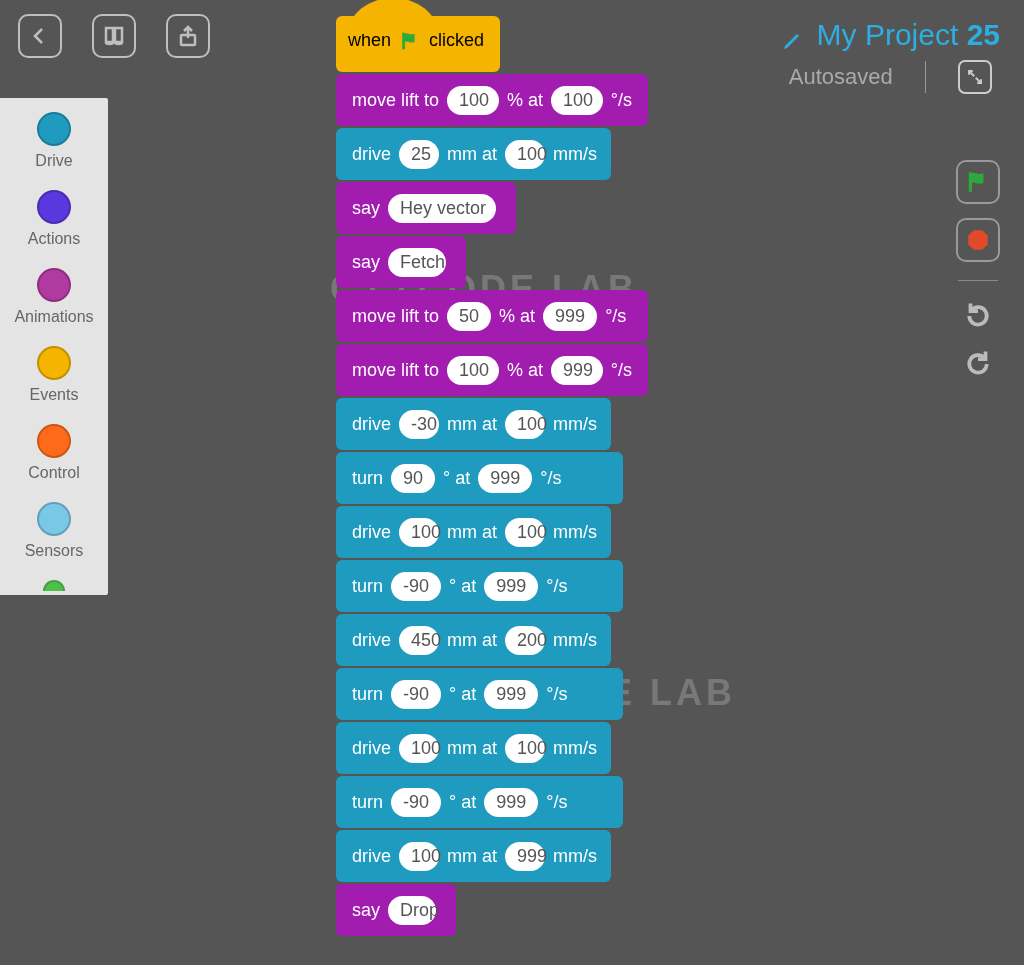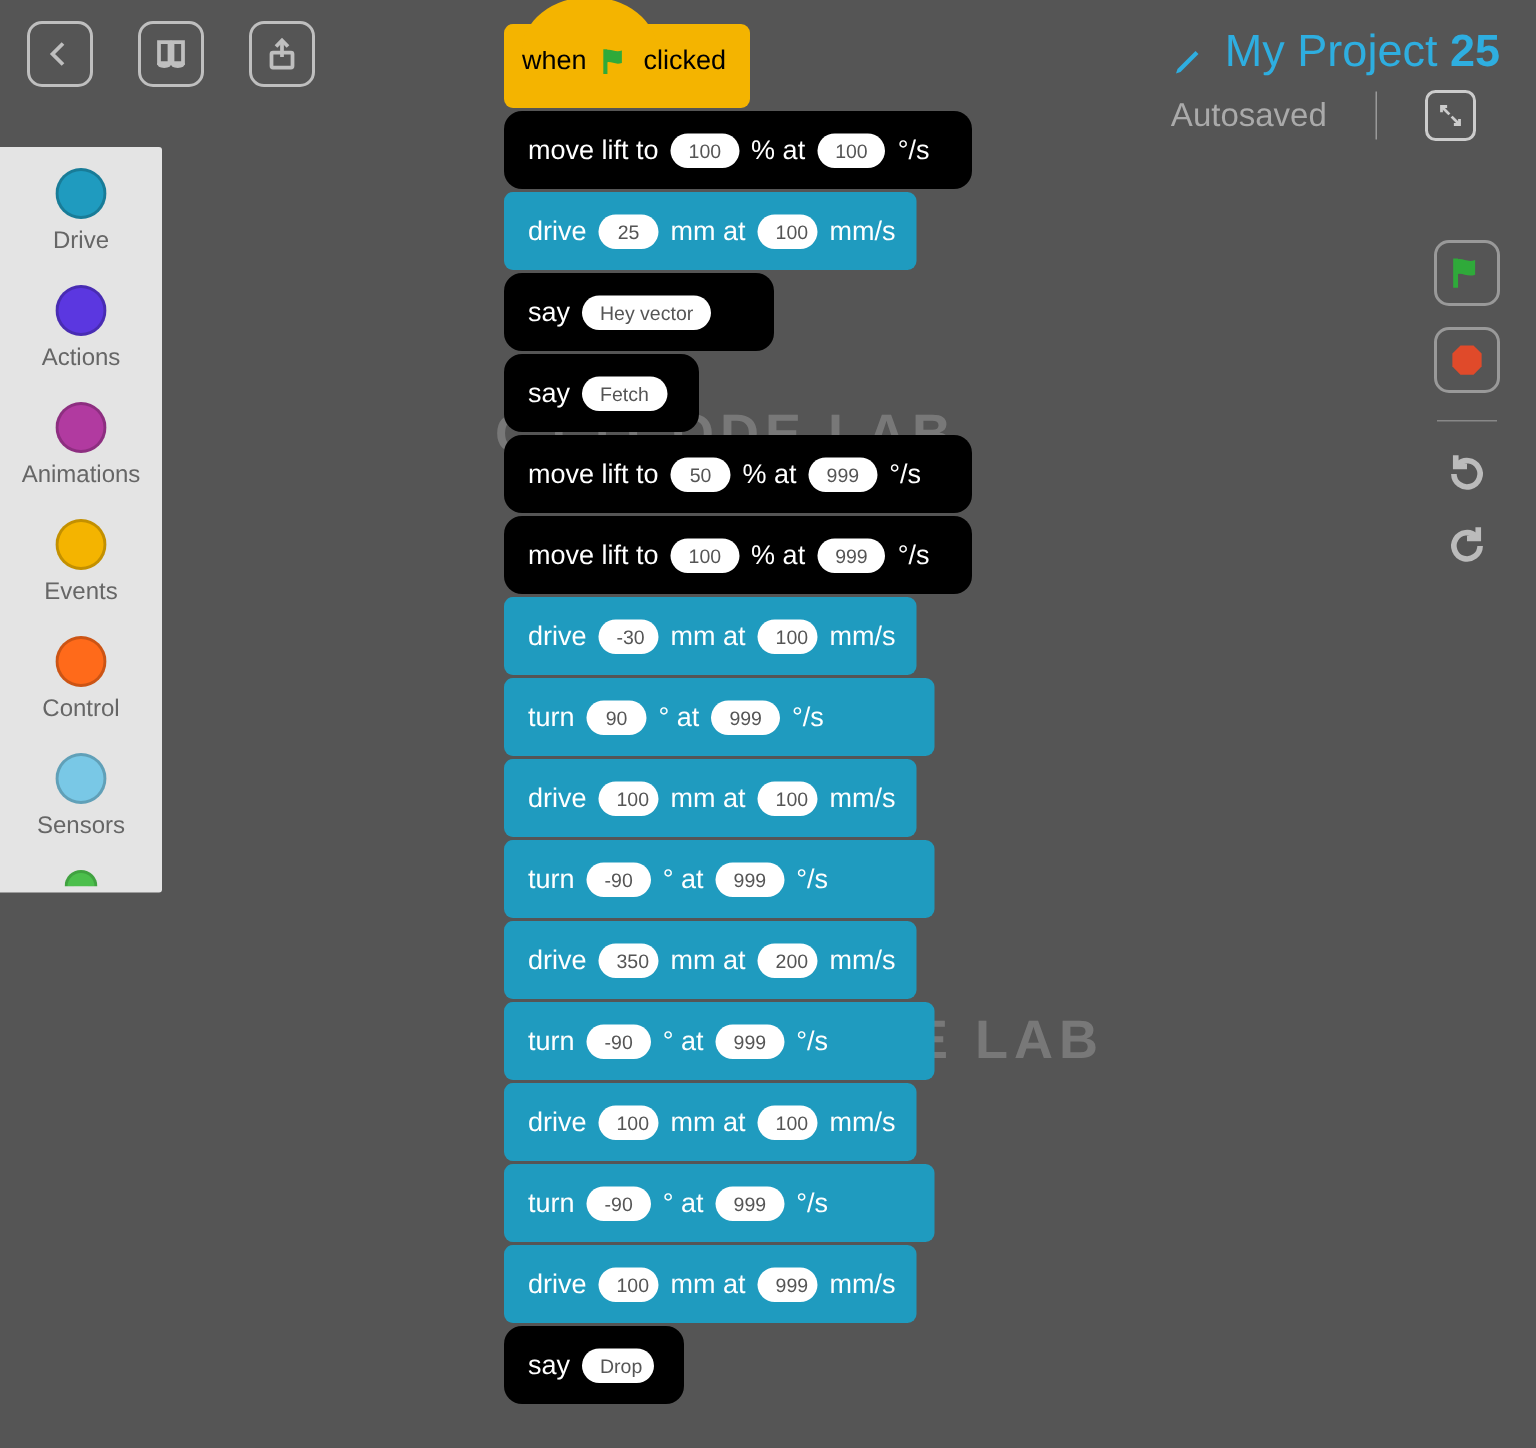--- a/index.html
+++ b/index.html
@@ -49,21 +49,21 @@
   .project-title-row svg { width: 24px; height: 24px; fill: #2eaee0; }
   .project-title {
     font-size: 30px;
     font-weight: 300;
     color: #2eaee0;
   }
   .project-number { font-weight: 700; }
   .autosave-row {
     display: flex;
     align-items: center;
-    justify-content: flex-start;
+    justify-content: center;
     gap: 32px;
     margin-top: 8px;
   }
   .autosave-label { font-size: 22px; color: #aaa; font-weight: 300; }
   .autosave-divider { width:1px; height:32px; background:#999; }
   .autosave-icon-box {
     width: 34px; height: 34px;
     border: 2.5px solid #ccc;
     border-radius: 7px;
     display:flex;align-items:center;justify-content:center;
@@ -174,30 +174,30 @@
     height: 52px;
     margin-bottom: 2px;
     white-space: nowrap;
   }
   .block .pill {
     background: #fff;
     color: #555;
     border-radius: 999px;
     padding: 4px 12px;
     margin: 0 6px;
-    font-size: 13px;
+    font-size: 18px;
     min-width: 40px;
     text-align: center;
     display: inline-block;
   }
   .block .txt { margin: 0 2px; }
 
   .b-drive   { background: #1f9bbf; width: 275px; }
   .b-turn    { background: #1f9bbf; width: 287px; }
-  .b-actions { background: #000000; border-radius: 12px; }
+  .b-actions { background: #a21caf; }
   .b-move    { width: 312px; }
   .b-say     { width: 170px; align-items: center; }
 
   
   .hat {
     position: relative;
     background: #f4b400;
     width: 164px;
     height: 56px;
     border-radius: 6px;
@@ -421,21 +421,21 @@
     </div>
     <div class="block b-turn">
       <span class="txt">turn</span>
       <span class="pill">-90</span>
       <span class="txt">° at</span>
       <span class="pill">999</span>
       <span class="txt">°/s</span>
     </div>
     <div class="block b-drive">
       <span class="txt">drive</span>
-      <span class="pill">350</span>
+      <span class="pill">450</span>
       <span class="txt">mm at</span>
       <span class="pill">200</span>
       <span class="txt">mm/s</span>
     </div>
     <div class="block b-turn">
       <span class="txt">turn</span>
       <span class="pill">-90</span>
       <span class="txt">° at</span>
       <span class="pill">999</span>
       <span class="txt">°/s</span>

